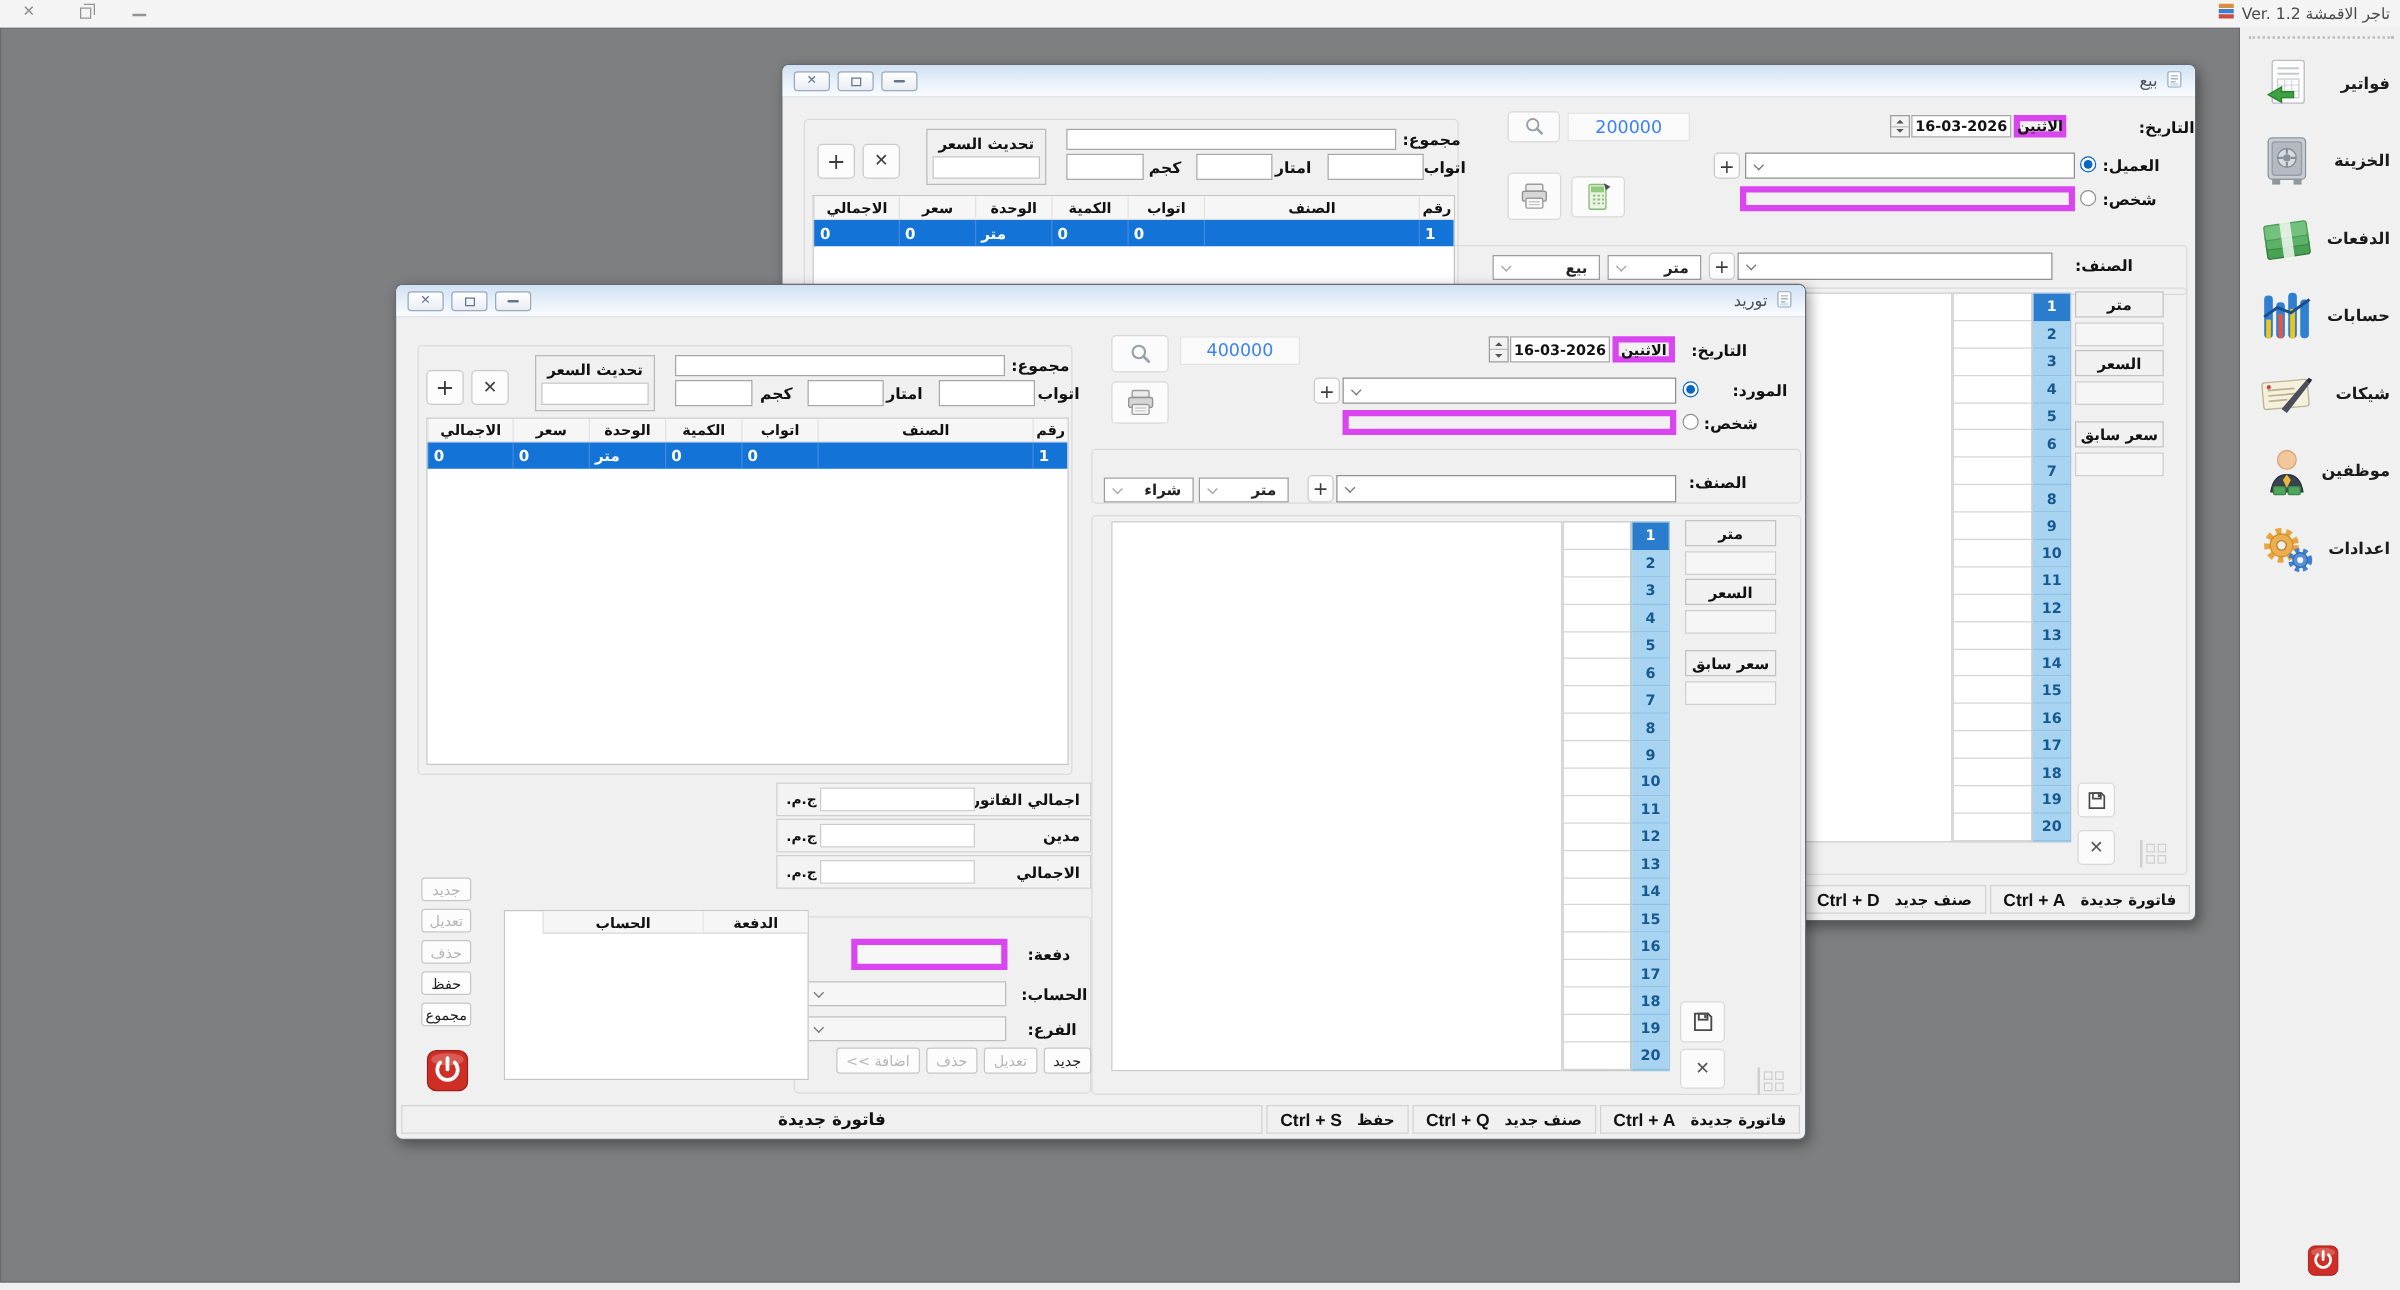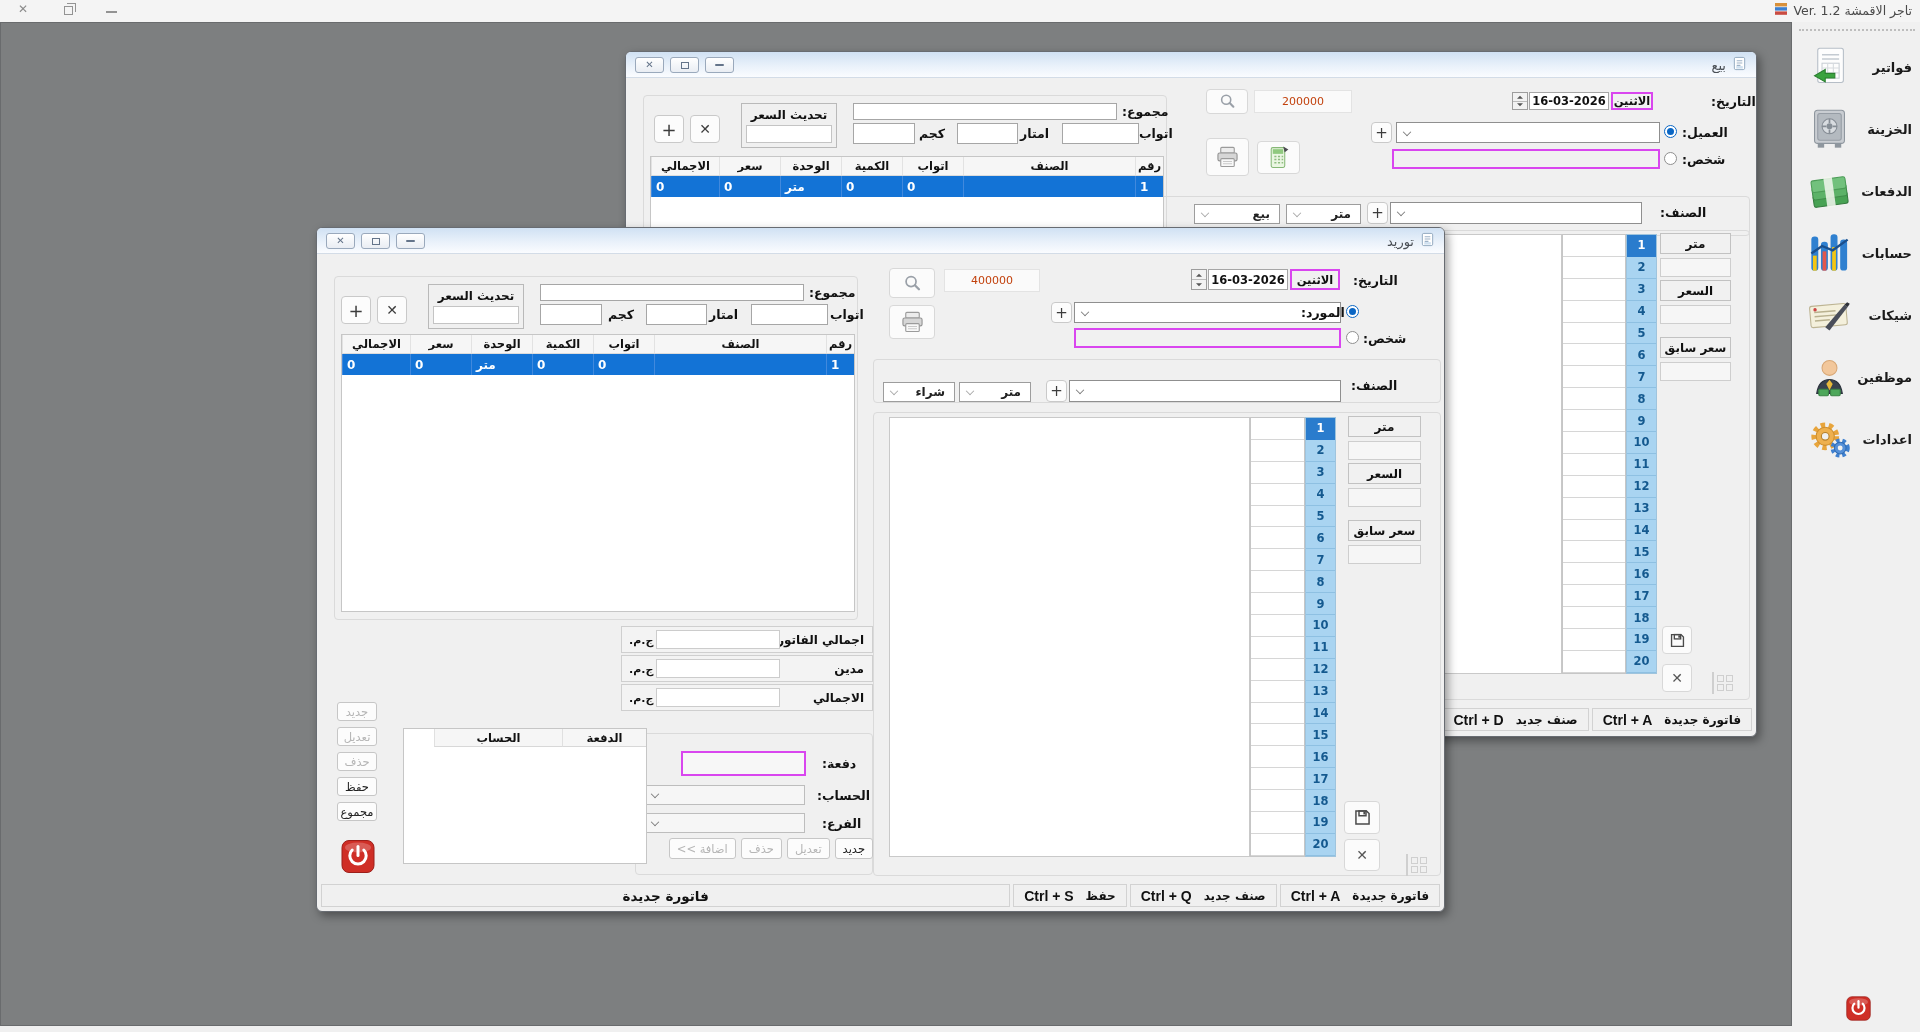--- a/index.html
+++ b/index.html
@@ -33,23 +33,23 @@
   .wtb{position:absolute;top:0;left:0;right:0;height:26px;background:linear-gradient(180deg,#d0e1f3,#e9f1fa 55%,#fafcff);border-bottom:1px solid #d3dce7;border-radius:5px 5px 0 0;}
   .wtitle{position:absolute;top:0;right:9px;height:26px;display:flex;align-items:center;gap:6px;font-size:13px;color:#4a4f55;}
   .wctrls{position:absolute;top:5px;left:9px;display:flex;gap:6px;direction:ltr;}
   .wcb{width:29px;height:16px;border:1px solid #9aa9bc;border-radius:3px;background:linear-gradient(#fff,#e9edf3);display:flex;align-items:center;justify-content:center;color:#64748a;cursor:pointer;}
   .wcb .x{font-size:10px;font-weight:bold;line-height:1;}
   .wcb .mx{width:8px;height:7px;border:1.6px solid #64748a;}
   .wcb .mn{width:9px;height:2.5px;background:#64748a;border-radius:1px;}
 
   .lbl{position:absolute;font-size:12.5px;font-weight:bold;color:#111;white-space:nowrap;}
   .tf{position:absolute;background:#fff;border:1px solid #a6a6a6;}
-  .tf-ro{position:absolute;background:#f1f1f1;border:2px solid #d946ef;}
+  .tf-ro{position:absolute;background:#f1f1f1;border:5px solid #d946ef;}
   .datef{display:flex;align-items:center;justify-content:center;font-size:11.5px;font-weight:bold;color:#111;direction:ltr;}
-  .numf{position:absolute;background:#fafafa;border:1px solid #e3e3e3;color:#c2410c;font-size:11px;display:flex;align-items:center;justify-content:center;direction:ltr;}
+  .numf{position:absolute;background:#fafafa;border:1px solid #e3e3e3;color:#3b82f6;font-size:14px;display:flex;align-items:center;justify-content:center;direction:ltr;}
   .combo{position:absolute;background:#fff;border:1px solid #8f8f8f;}
   .combo.ltc{background:#f6f6f6;border-color:#bdbdbd;}
   .chev{position:absolute;left:7px;top:50%;width:6px;height:6px;border-left:1.6px solid #777;border-bottom:1.6px solid #777;transform:translateY(-65%) rotate(-45deg);}
   .dd{position:absolute;background:#fff;border:1px solid #9d9d9d;}
   .dd .val{position:absolute;right:9px;top:50%;transform:translateY(-50%);font-size:12px;font-weight:bold;color:#222;}
   .dd .chev{border-color:#a5a5a5;}
   .radio{position:absolute;width:13px;height:13px;border-radius:50%;background:#fff;border:1px solid #8f8f8f;cursor:pointer;}
   .radio.on{border-color:#0a66c4;}
   .radio.on::after{content:"";position:absolute;inset:2px;border-radius:50%;background:#0a66c4;}
   .spin{position:absolute;border:1px solid #9d9d9d;background:#f2f2f2;display:flex;flex-direction:column;cursor:pointer;}
@@ -496,21 +496,21 @@
       </div>
     <div class="tf datef" style="left:891px;top:41px;width:80px;height:21px;">16-03-2026</div>
     <div class="tf-ro datef" style="left:973px;top:41px;width:50px;height:21px;">الاثنين</div>
     <span class="lbl" style="left:1036px;top:45px;">التاريخ:</span>
 
     <div class="combo" style="left:757px;top:74px;width:267px;height:21px;">
         <span class="chev"></span>
       </div>
     <div class="sqbtn" style="left:734px;top:74px;width:21px;height:21px;font-size:15px;">+</div>
     <span class="radio on" style="left:1029px;top:77px;"></span>
-    <span class="lbl" style="left:984px;top:77px;">المورد:</span>
+    <span class="lbl" style="left:1069px;top:77px;">المورد:</span>
     <div class="tf-ro" style="left:757px;top:100px;width:267px;height:20px;"></div>
     <span class="radio" style="left:1029px;top:103px;"></span>
     <span class="lbl" style="left:1046px;top:103px;">شخص:</span>
 
     <div class="gbox" style="left:556px;top:131px;width:568px;height:44px;"></div>
     <span class="lbl" style="left:1034px;top:150px;">الصنف:</span>
     <div class="combo" style="left:752px;top:152px;width:272px;height:22px;">
         <span class="chev"></span>
       </div>
     <div class="sqbtn" style="left:729px;top:152px;width:21px;height:22px;font-size:15px;">+</div>

